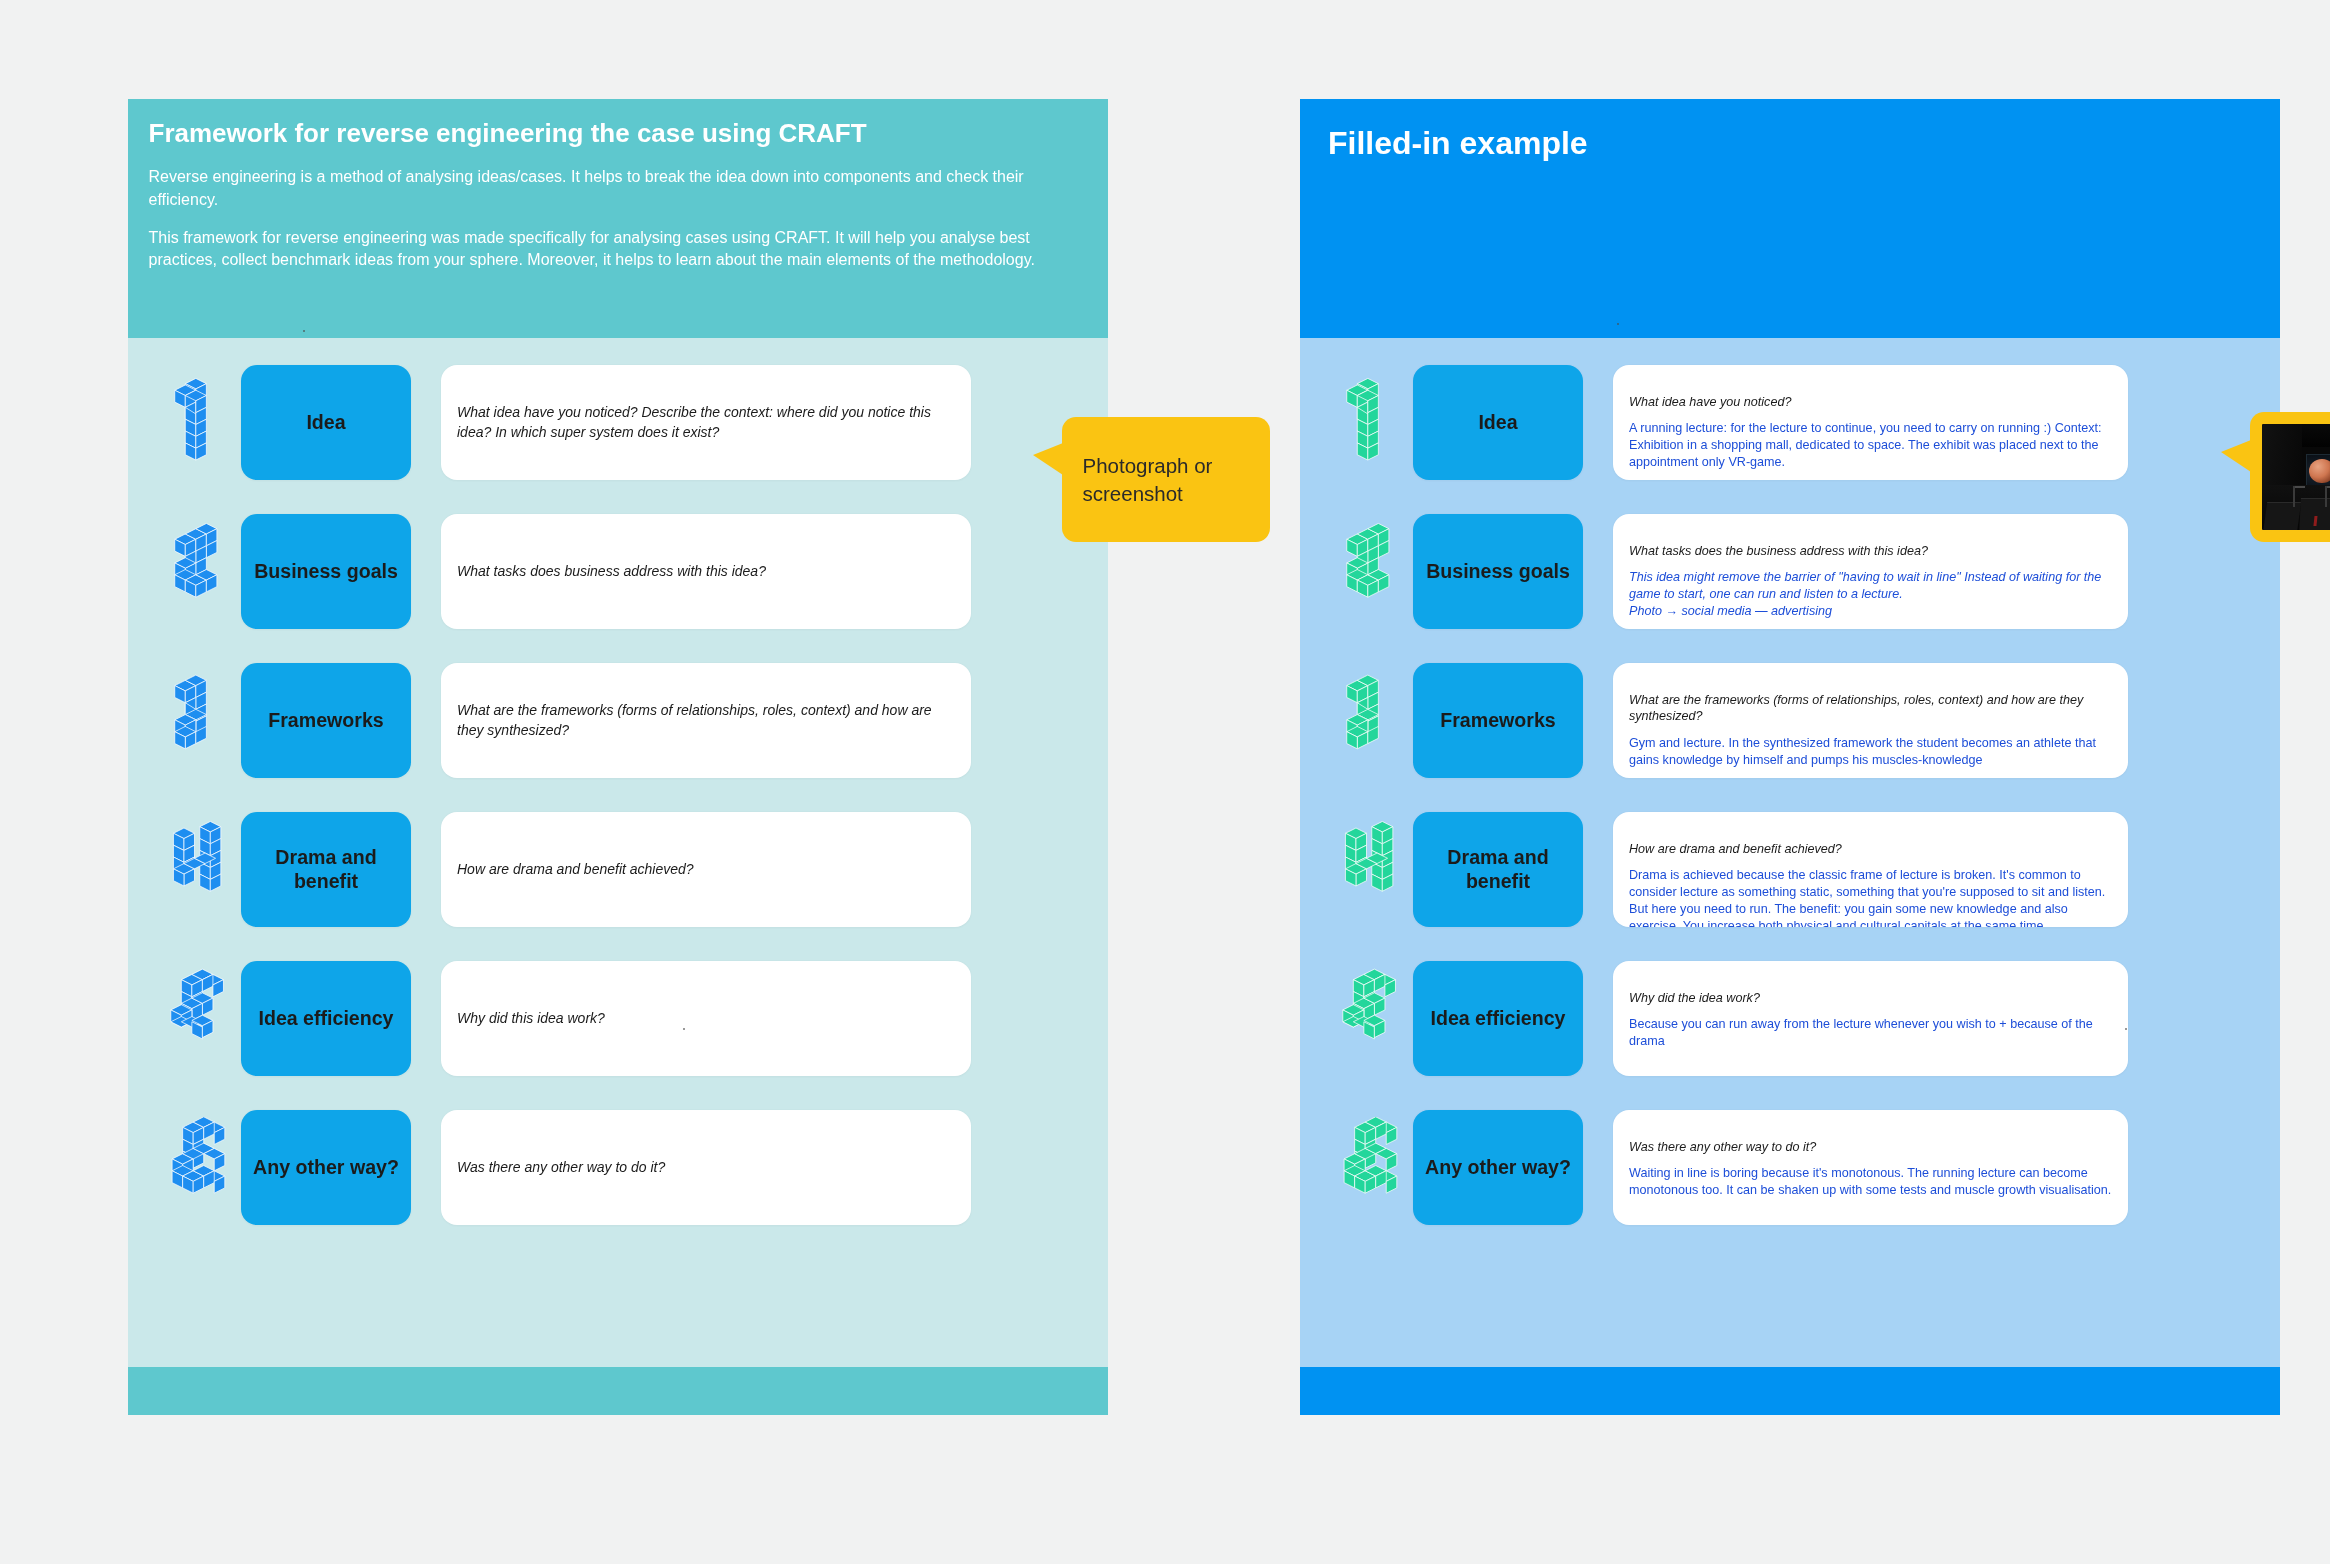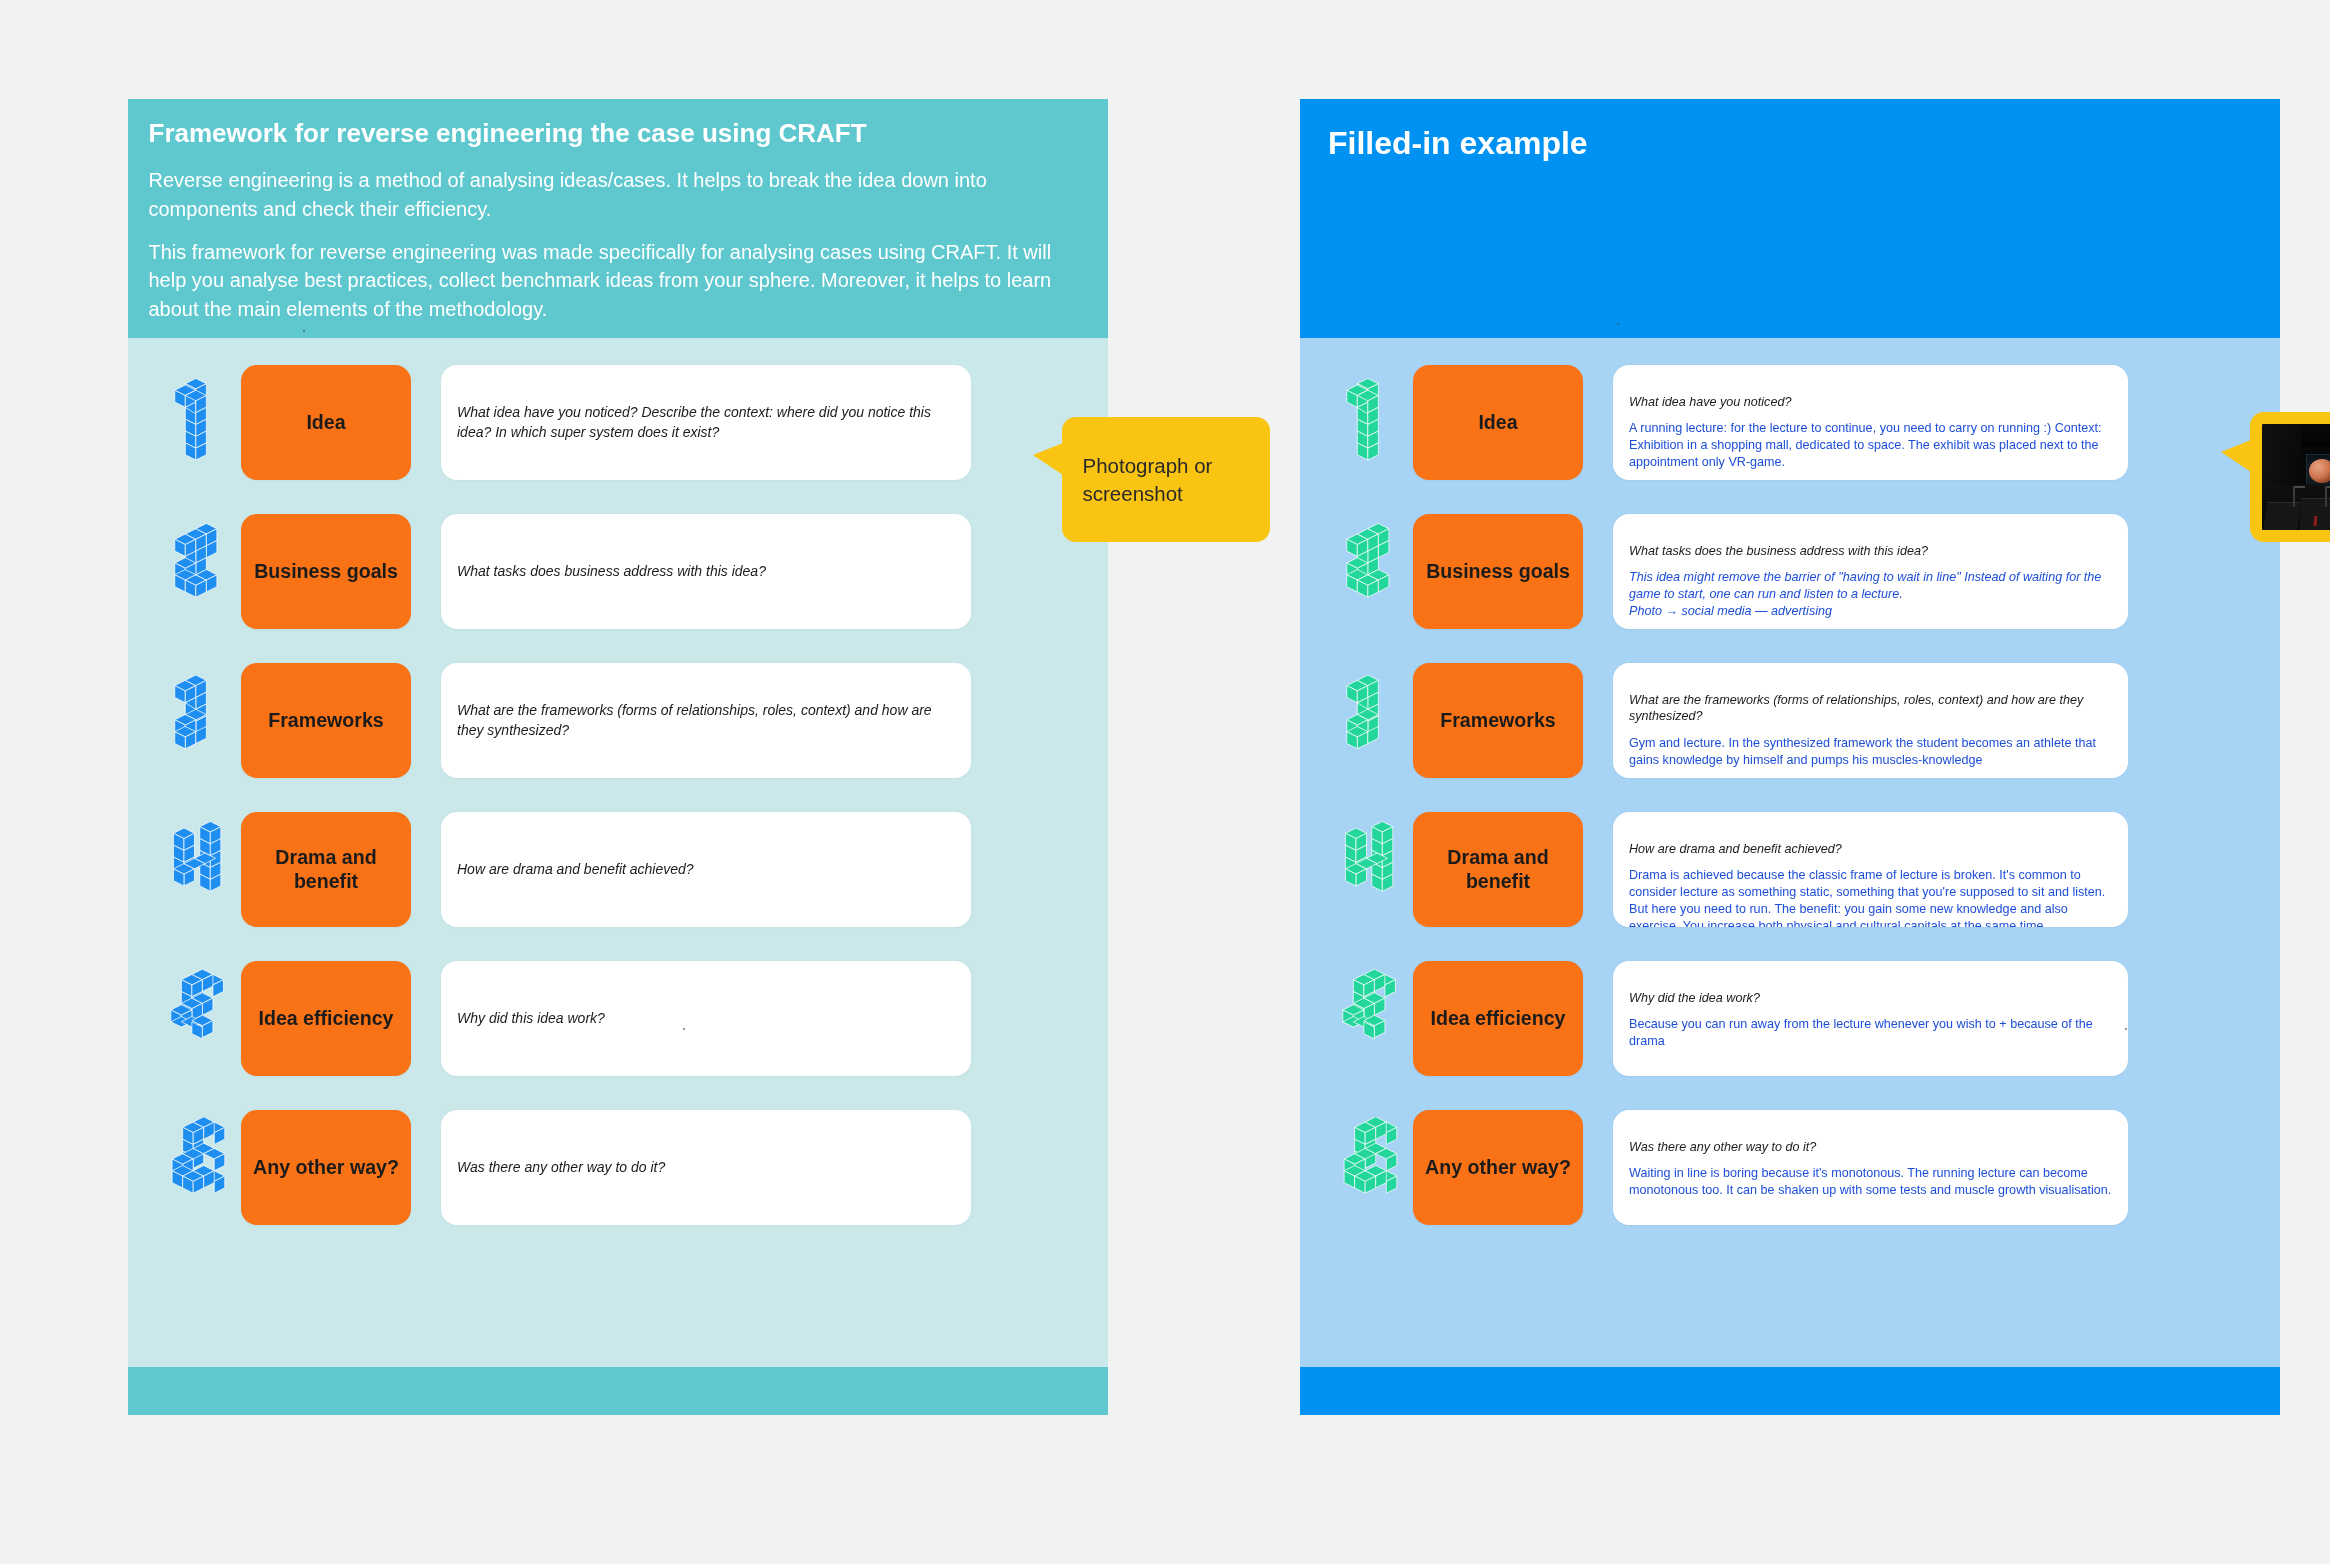--- a/index.html
+++ b/index.html
@@ -19,21 +19,21 @@
   #panel-right { left:1300px; top:99px; width:980px; height:1316px; }
 
   .panel-header { position:relative; flex:0 0 auto; }
   #panel-left  .panel-header { background:#5ec8ce; height:239px; padding:19.6px 20.5px 0 20.5px; }
   #panel-right .panel-header { background:#0092f2; height:239px; padding:26px 28px 12px 28px; }
 
   .panel-title { color:#ffffff; font-weight:bold; margin:0; line-height:1.15; }
   #panel-left  .panel-title { font-size:26px; }
   #panel-right .panel-title { font-size:32px; }
 
-  .panel-desc { color:#ffffff; font-size:20px; line-height:1.42; margin-top:17.7px; }
+  .panel-desc { color:#ffffff; font-size:16px; line-height:1.42; margin-top:17.7px; }
   .panel-desc p { margin:0 0 15px 0; }
   .panel-desc p:last-child { margin-bottom:0; }
 
   .panel-body { flex:1 1 auto; position:relative; padding:27px 0 0 0; }
   #panel-left  .panel-body { background:#cae8ea; }
   #panel-right .panel-body { background:#a7d3f5; }
 
   .panel-footer { flex:0 0 auto; height:48px; }
   #panel-left  .panel-footer { background:#5ec8ce; }
   #panel-right .panel-footer { background:#0092f2; }
@@ -56,21 +56,21 @@
     display:flex;
     align-items:center;
     justify-content:center;
     padding-left:19.6px;
   }
   .numeral svg { display:block; width:79px; height:101px; }
 
   .label-card {
     flex:0 0 auto;
     width:170px;
-    background:#f97316;
+    background:#0ea5e9;
     border-radius:16px;
     display:flex;
     align-items:center;
     justify-content:center;
     text-align:center;
     font-weight:bold;
     font-size:19.6px;
     color:#1b1b1b;
     line-height:1.22;
     padding:4.7px 8.4px;

